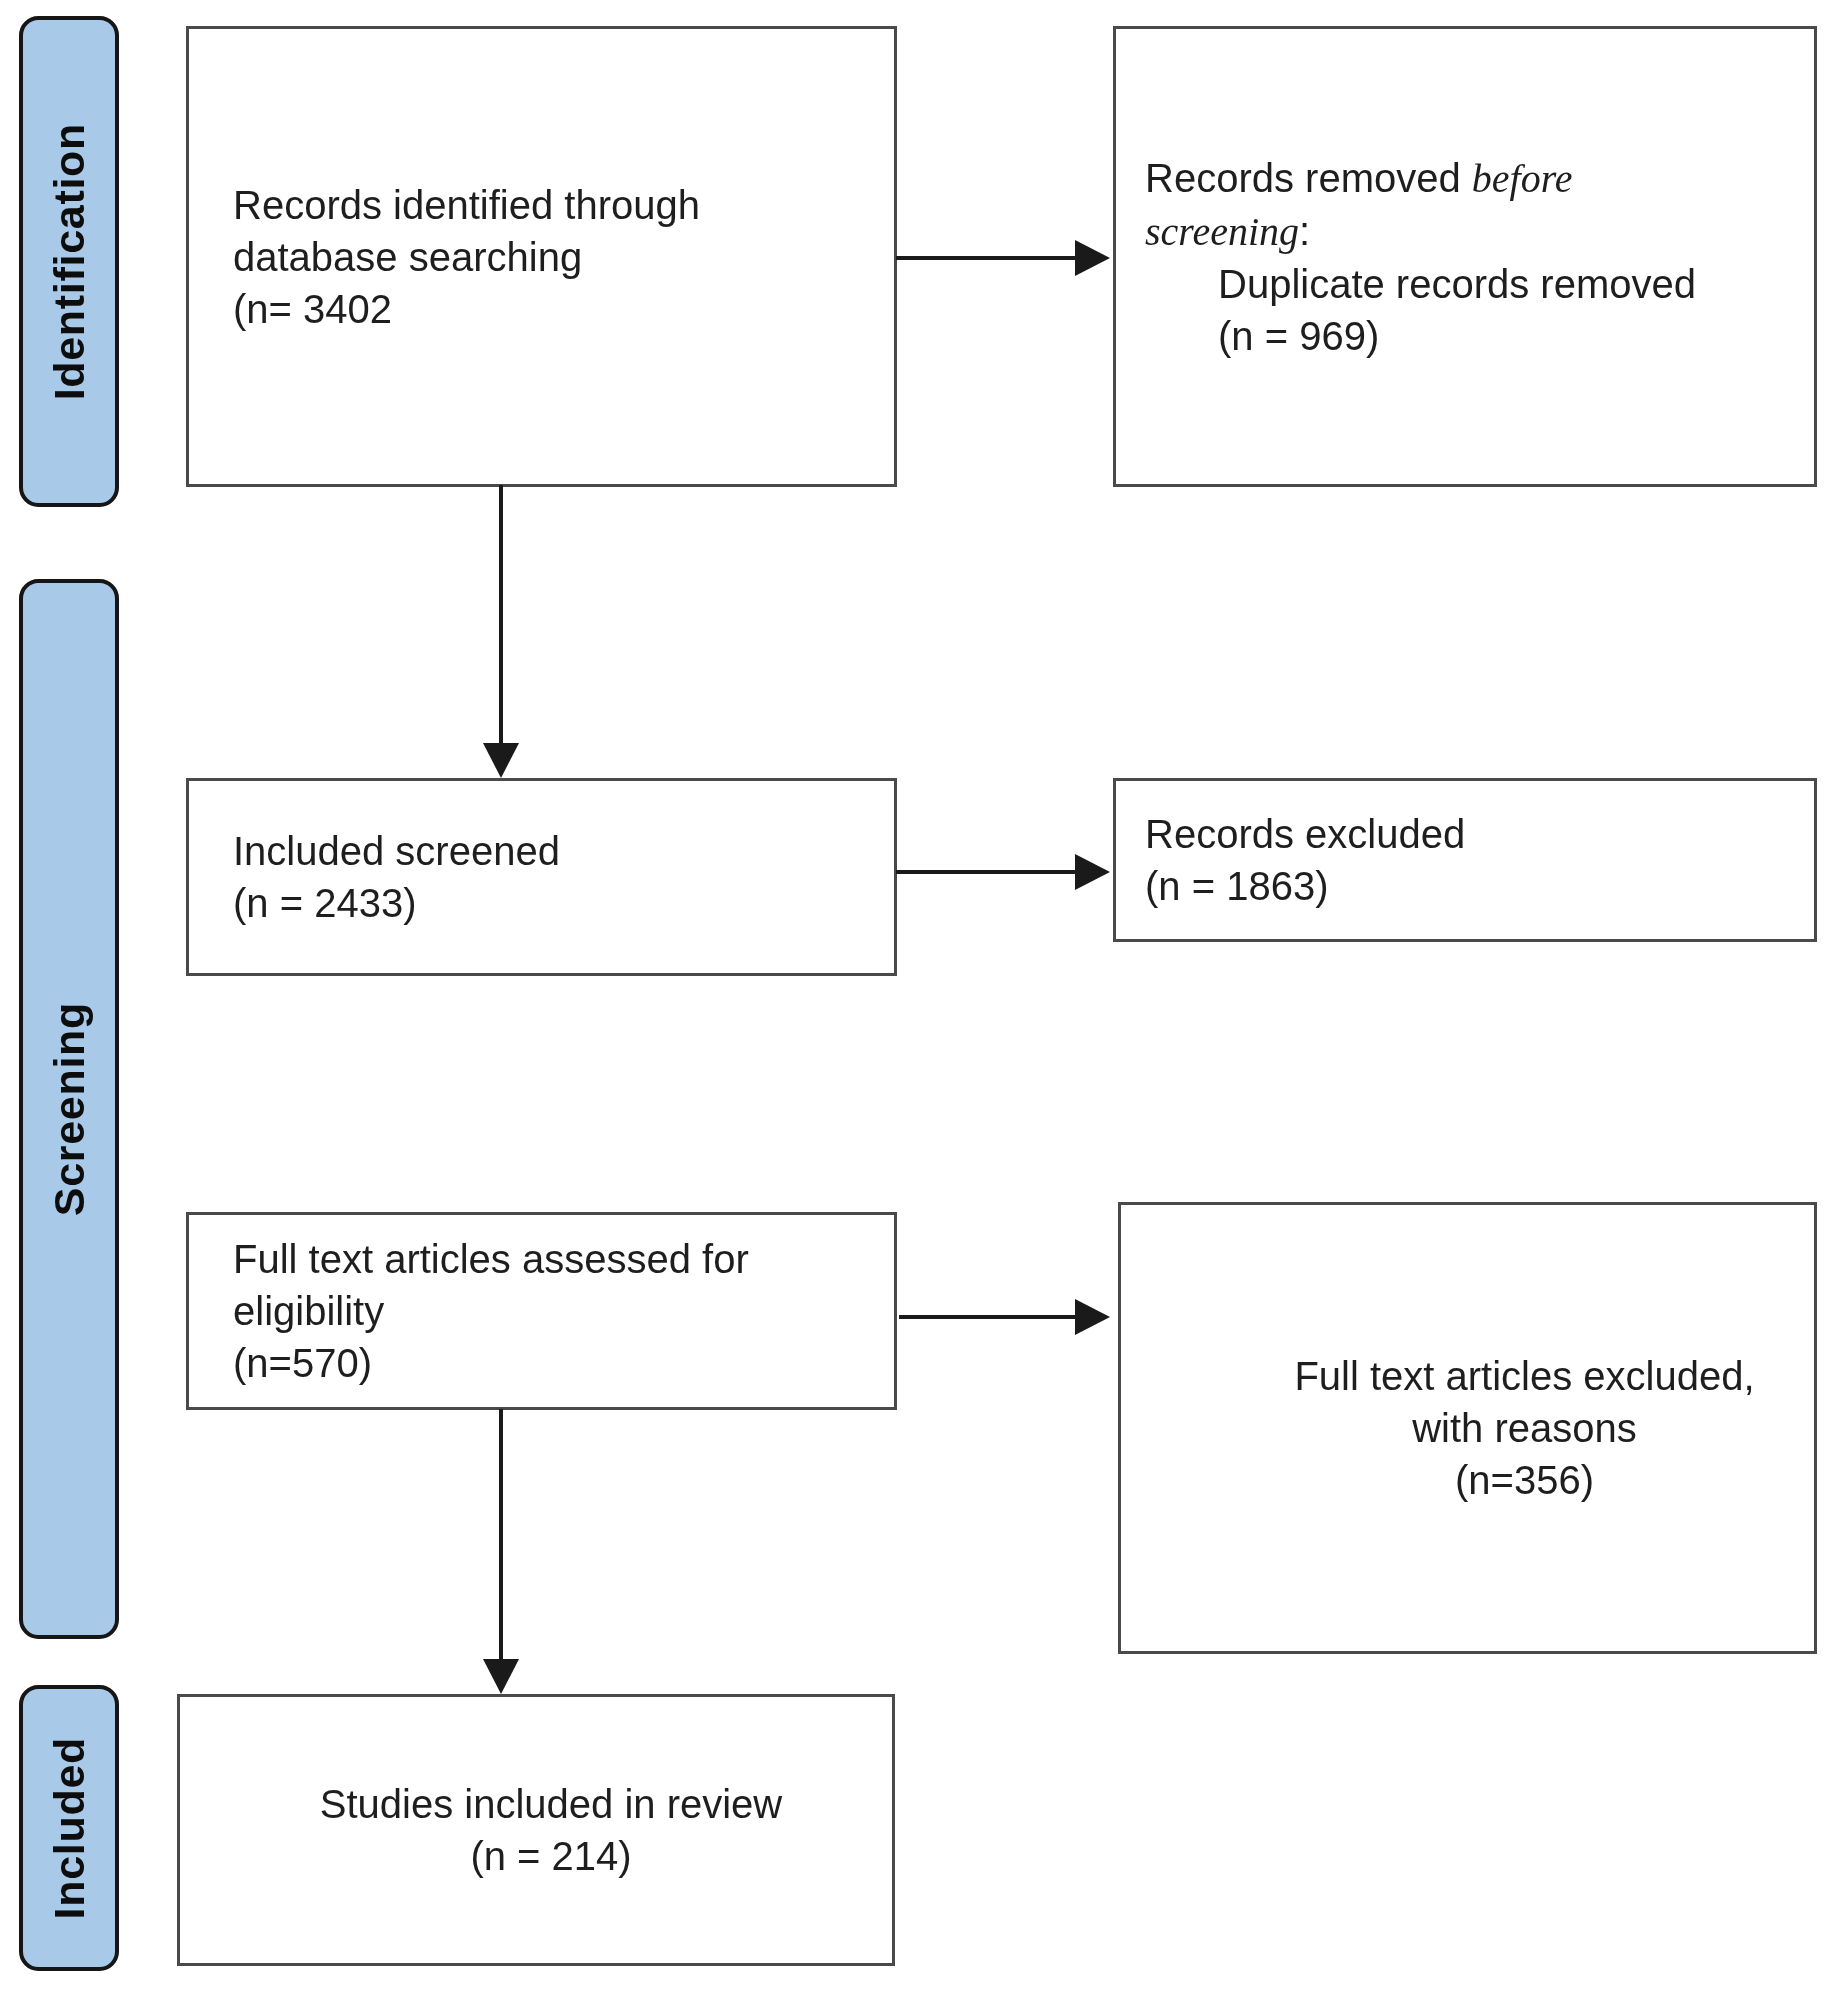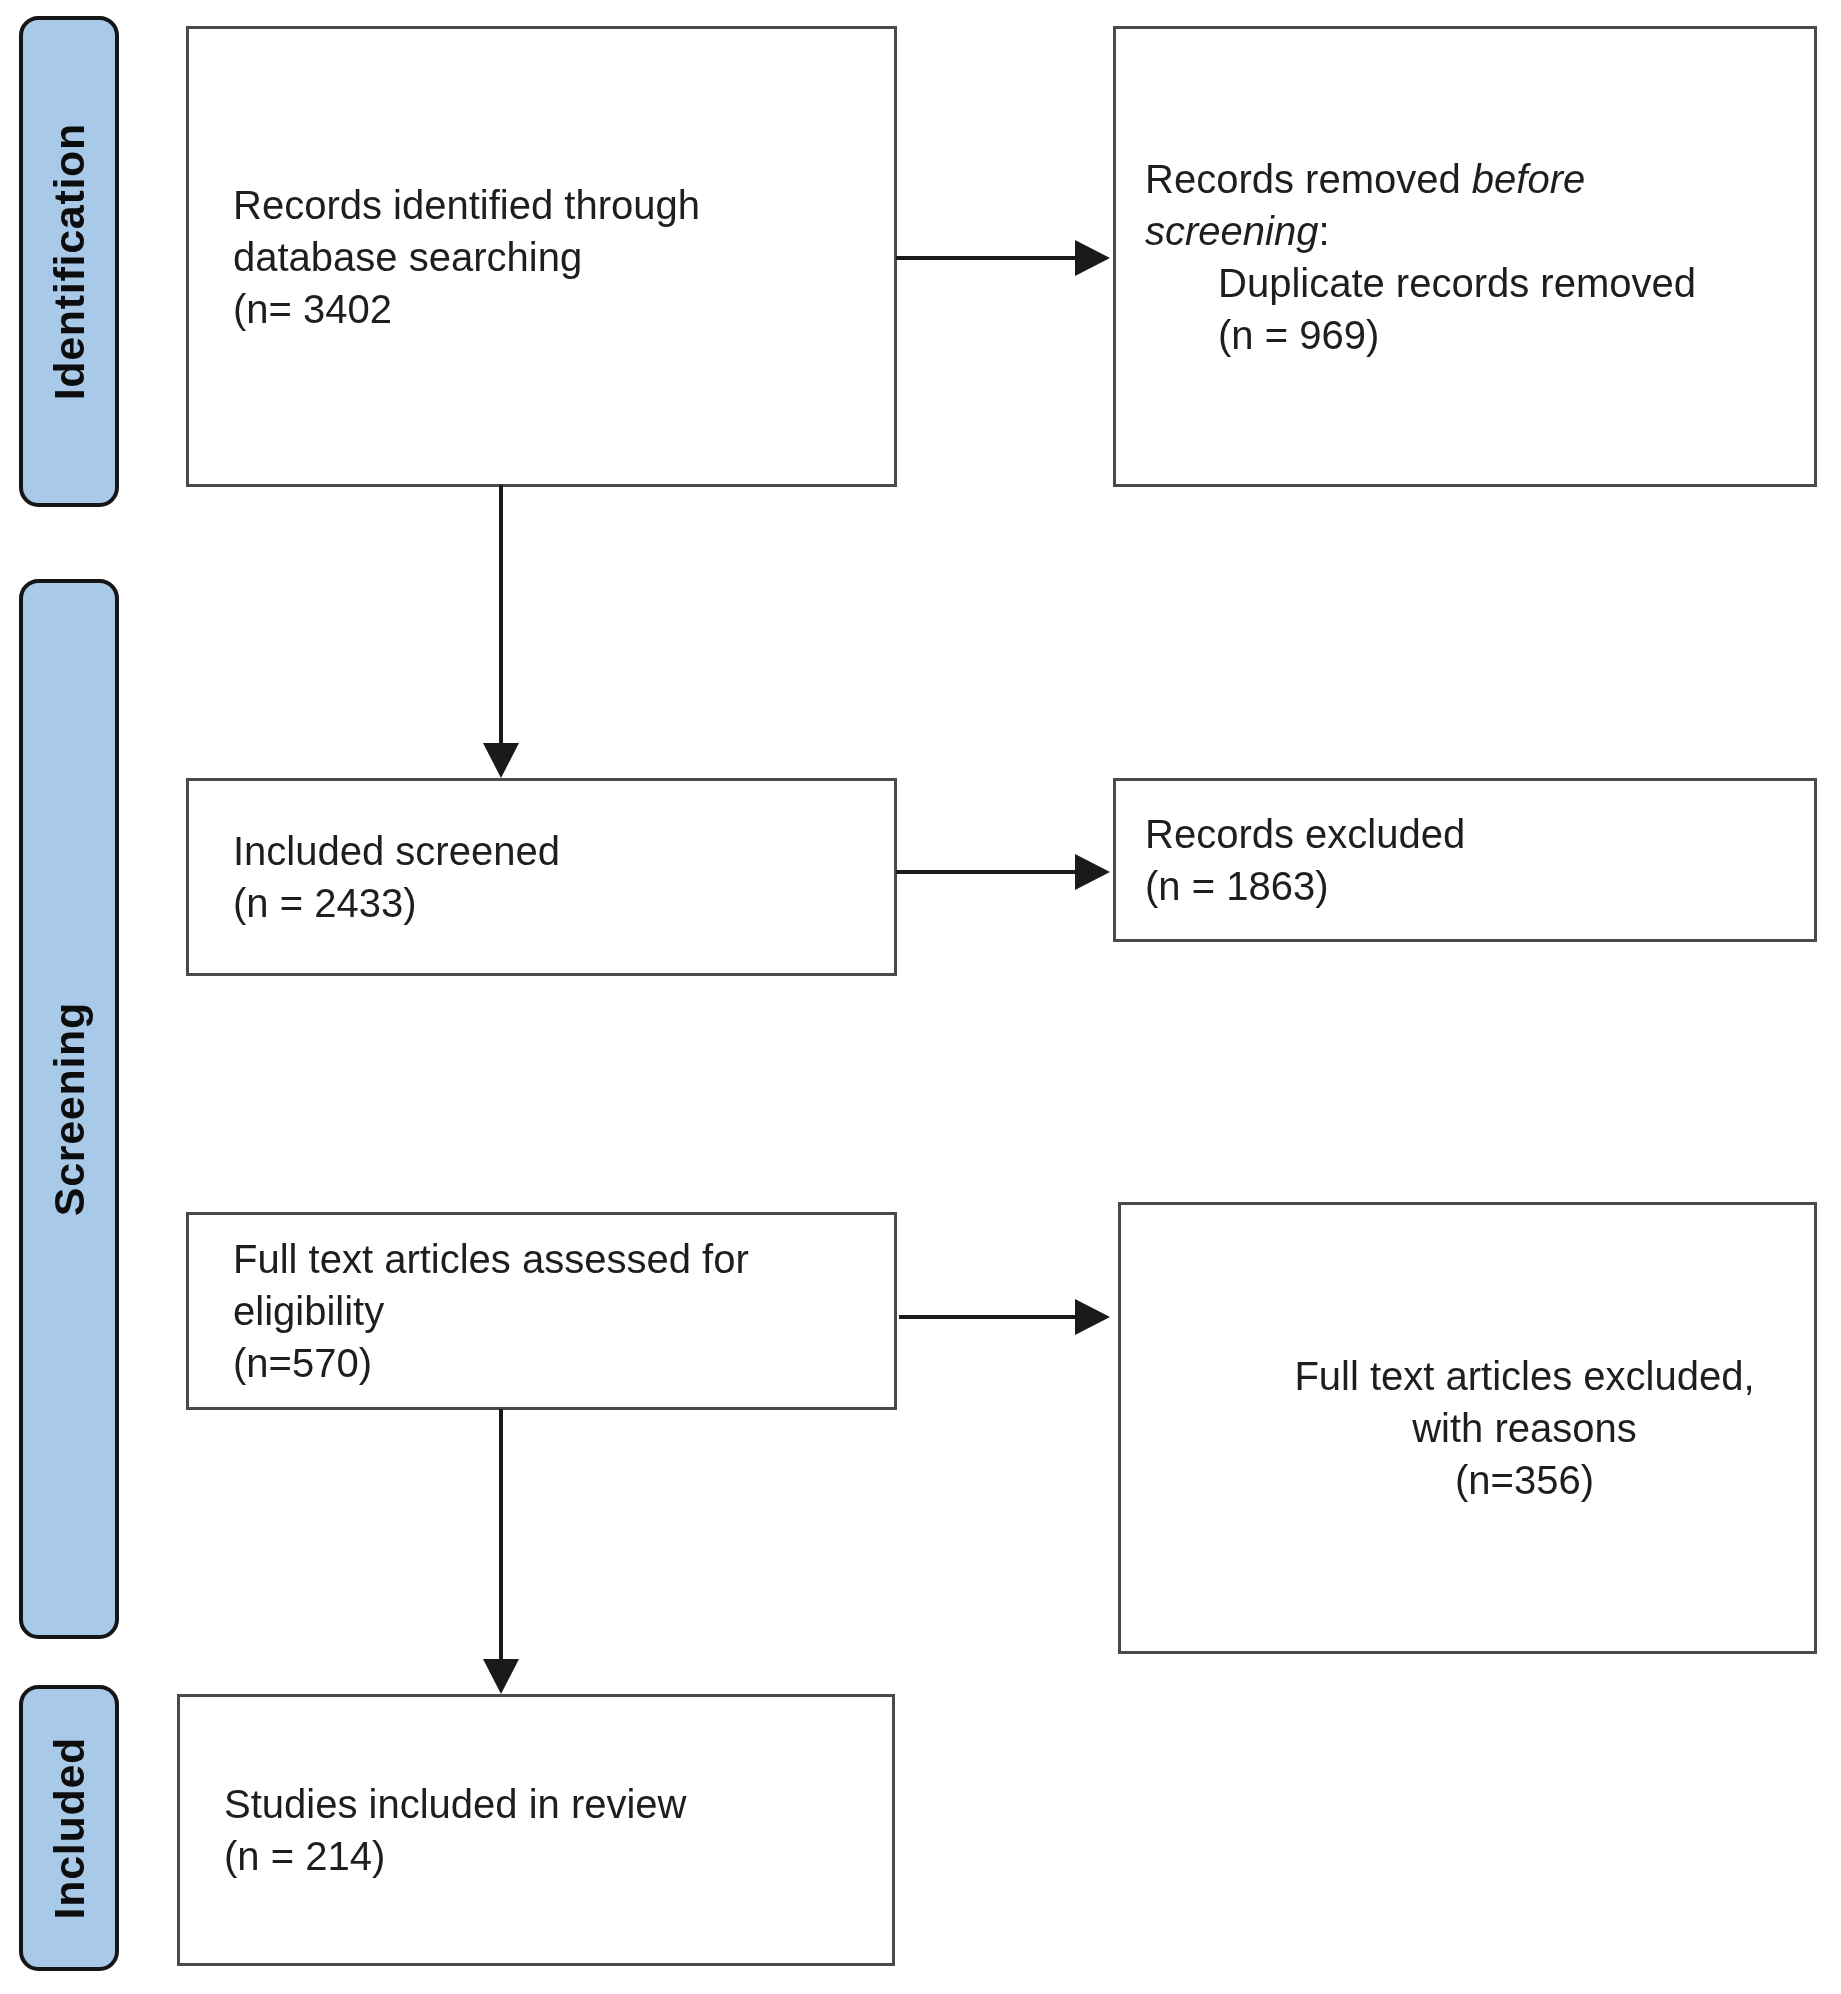--- a/index.html
+++ b/index.html
@@ -50,21 +50,21 @@
     font-size: 40px;
     line-height: 52px;
     color: #1e1e1e;
     padding-right: 14px;
   }
   .box .ln { white-space: nowrap; }
   .pad-50 { padding-left: 44px; }
   .pad-42 { padding-left: 29px; }
   .pad-185 { padding-left: 128px; align-items: center; }
   .indent { padding-left: 73px; }
-  em { font-style: italic; }
+  em { font-style: italic; font-family: Liberation Serif, serif; }
   
   .hline {
     position: absolute;
     height: 4.2px;
     background: #1a1a1a;
   }
   .vline {
     position: absolute;
     width: 4.2px;
     background: #1a1a1a;
@@ -127,21 +127,21 @@
     <div class="ln">eligibility</div>
     <div class="ln">(n=570)</div>
   </div>
 
   <div class="box pad-185" style="left:1118px;top:1202px;width:699px;height:452px;">
     <div class="ln">Full text articles excluded,</div>
     <div class="ln">with reasons</div>
     <div class="ln">(n=356)</div>
   </div>
 
-  <div class="box pad-50" style="left:177px;top:1694px;width:718px;height:272px;">
+  <div class="box pad-50" style="left:177px;top:1694px;width:718px;height:272px;align-items:center;">
     <div class="ln">Studies included in review</div>
     <div class="ln">(n = 214)</div>
   </div>
 
   <div class="hline" style="left:896px;top:256px;width:179px;"></div>
   <div class="head-right" style="left:1075px;top:240px;"></div>
 
   <div class="vline" style="left:499px;top:485px;height:258px;"></div>
   <div class="head-down" style="left:483px;top:743px;"></div>
 

